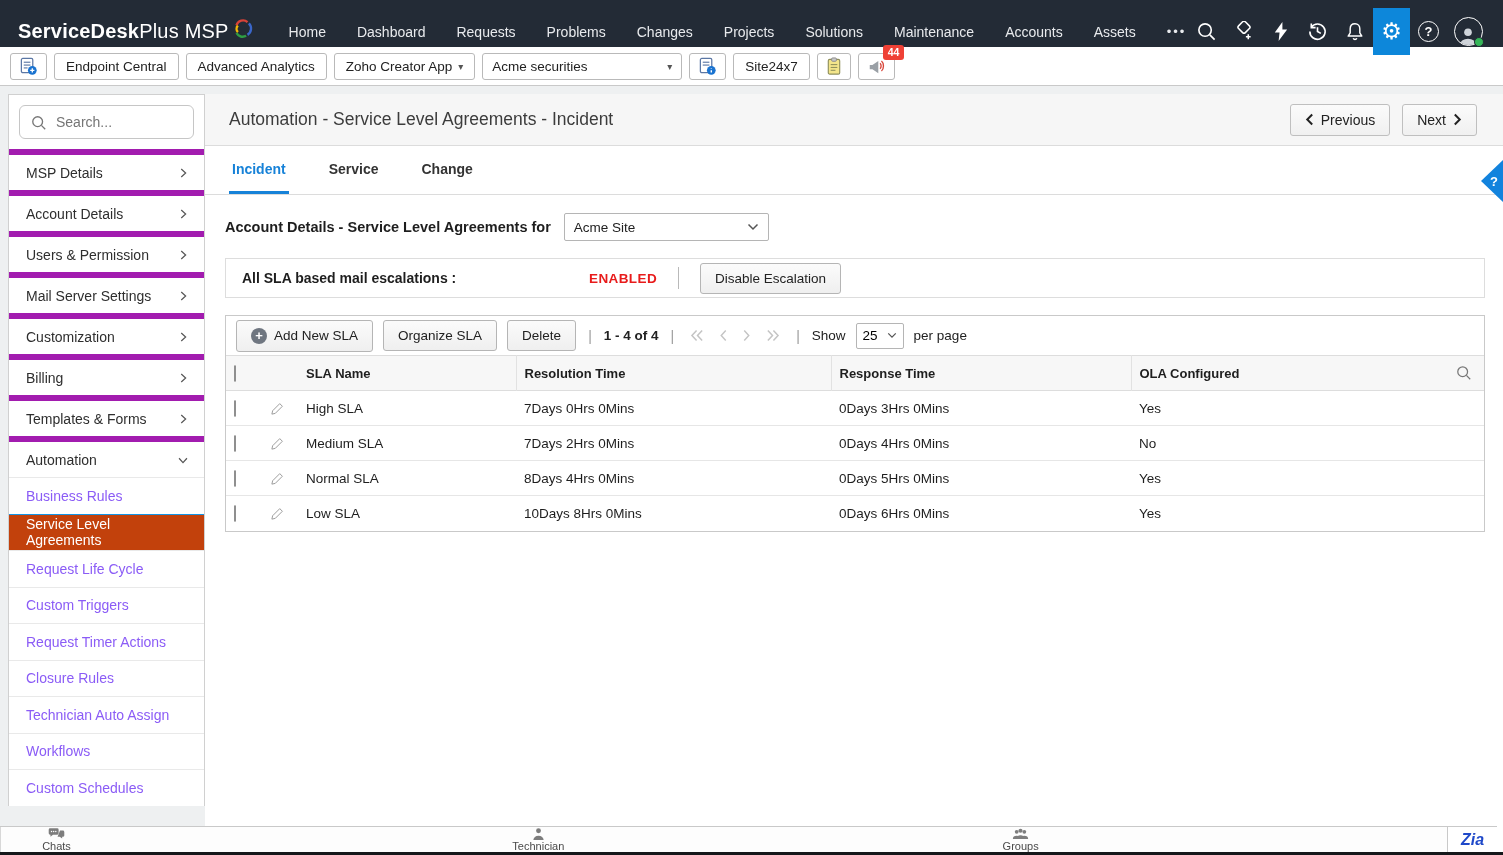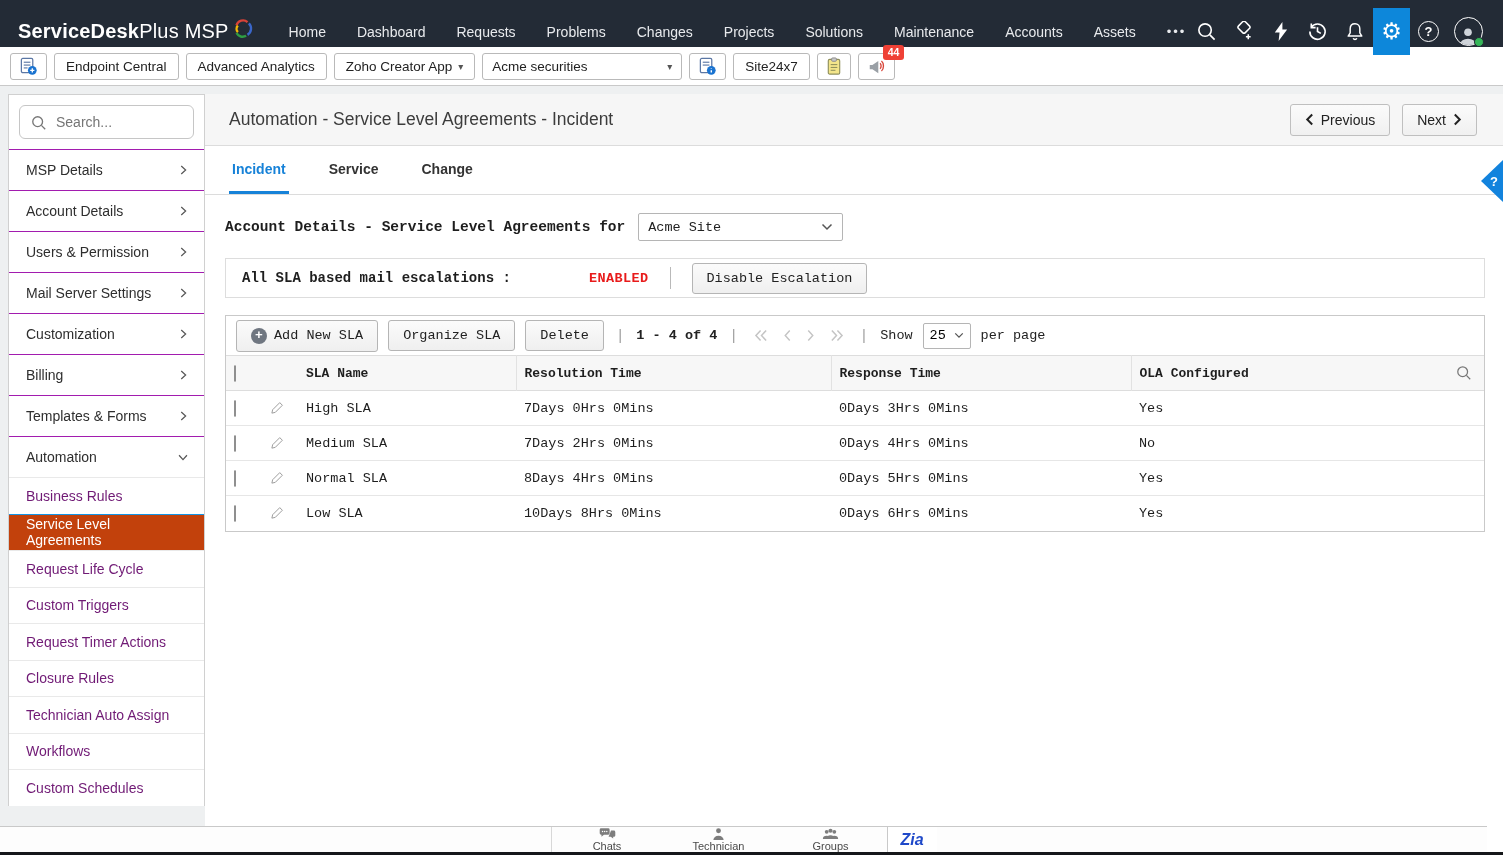--- a/index.html
+++ b/index.html
@@ -43,46 +43,46 @@
 
   
   .body-row { display:flex; height:769px; align-items:flex-start; }
 
   
   .sidebar { width:197px; margin:8px 0 0 8px; background:#fff; border:1px solid #d0d0d0; border-bottom:none; }
   .search-wrap { padding:10px; position:relative; }
   .search-wrap svg { position:absolute; left:22px; top:20px; }
   .search-input { width:100%; height:34px; border:1px solid #c6c6c6; border-radius:6px; padding:0 10px 0 36px;
     font-size:14px; color:#333; outline:none; font-family:"Liberation Sans", sans-serif; }
-  .side-item { height:41px; border-top:1px solid #a21caf; display:flex; align-items:center;
+  .side-item { height:41px; border-top:6px solid #a21caf; display:flex; align-items:center;
     padding:0 14px 0 17px; font-size:14px; color:#2e2e2e; cursor:pointer; }
   .side-item .lbl { flex:1; }
   .chev { color:#555; }
   .sub-item { height:36.5px; border-top:1px solid #e9e9e9; display:flex; align-items:center;
-    padding:0 17px; font-size:14px; color:#701a75; cursor:pointer; }
+    padding:0 17px; font-size:14px; color:#8b5cf6; cursor:pointer; }
   .sub-item.selected { background:#c2410c; color:#fff; border-top-color:#1295e7; }
 
   
   .main { flex:1; margin-top:8px; background:#fff; height:761px; position:relative; }
   .title-row { height:52px; background:#f6f6f6; border-bottom:1px solid #dcdcdc; display:flex;
     align-items:center; padding:0 26px 0 24px; }
   .page-title { font-size:17.5px; color:#3c3c3c; }
   .title-btns { margin-left:auto; display:flex; gap:12px; }
   .nav-btn { display:inline-flex; align-items:center; gap:7px; background:linear-gradient(#fbfbfb,#f0f0f0);
     border:1px solid #bfbfbf; border-radius:3px; padding:7px 14px; font-size:14px; color:#222; cursor:pointer; }
   .tabs-row { height:49px; border-bottom:1px solid #dcdcdc; display:flex; align-items:stretch; gap:37px;
     padding:0 0 0 24px; }
   .tab { display:flex; align-items:center; font-size:14px; font-weight:bold; color:#333; cursor:pointer;
     border-bottom:3px solid transparent; padding:0 3px; }
   .tab.active { color:#1782d8; border-bottom-color:#1782d8; }
   .help-tag { position:absolute; top:66px; right:0; width:25px; height:42px; background:#1283dd;
     clip-path:polygon(100% 0, 12% 50%, 100% 100%); display:flex; align-items:center; justify-content:center;
     color:#fff; font-weight:bold; font-size:13px; cursor:pointer; padding-left:7px; }
 
-  .content { padding:18px 18px 0 20px;font-family:Liberation Mono, monospace; }
+  .content { padding:18px 18px 0 20px; }
   .account-row { display:flex; align-items:center; gap:13px; margin-bottom:17px; }
   .account-label { font-size:14.5px; font-weight:bold; color:#1e1e1e; }
   .site-select { width:205px; height:28px; border:1px solid #b5b5b5; border-radius:2px; display:flex;
     align-items:center; justify-content:space-between; padding:0 9px; font-size:13.5px; color:#222; cursor:pointer; }
 
   .escalation-box { border:1px solid #ddd; height:40px; display:flex; align-items:center; padding:0 16px;
     margin-bottom:17px; }
   .esc-label { font-size:14px; font-weight:bold; color:#1e1e1e; width:347px; }
   .esc-status { color:#e81b1b; font-size:13.5px; font-weight:bold; letter-spacing:.4px; }
   .esc-div { width:1px; height:22px; background:#b9b9b9; margin:0 21px; }
@@ -107,22 +107,22 @@
     border-right:1px solid #e2e2e2; position:relative; }
   .sla th:last-child { border-right:none; }
   .sla th.cb-col, .sla th.pen-col { border-right:none; }
   .th-search { position:absolute; right:12px; top:9px; cursor:pointer; }
   .sla tbody tr { height:35px; border-bottom:1px solid #e6e6e6; cursor:pointer; }
   .sla td { font-size:13.5px; color:#1e1e1e; padding:0 8px; }
   .cbx { width:15px; height:15px; border:1.5px solid #8f8f8f; border-radius:3px; background:#fff; cursor:pointer; }
   .pencil { cursor:pointer; display:inline-block; margin-top:3px; }
 
   
-  .footer { position:absolute; left:0; right:16px; bottom:3px; height:26px; background:#fdfdfd;
-    border-top:1px solid #c9c9c9; display:flex; justify-content:center; }
+  .footer { position:absolute; left:0; right:6px; bottom:3px; height:26px; background:#fdfdfd;
+    border-top:1px solid #c9c9c9; display:flex; justify-content:space-between; }
   .foot-cell { width:112px; display:flex; flex-direction:column; align-items:center; justify-content:center;
     cursor:pointer; line-height:1; padding-top:1px; }
   .foot-cell:first-child { border-left:1px solid #d8d8d8; }
   .foot-label { font-size:11px; color:#4a4a4a; margin-top:1px; }
   .zia-cell { width:50px; border-left:1px solid #c9c9c9; display:flex; align-items:center; justify-content:center;
     cursor:pointer; background:#fff; }
   .zia-text { color:#1f49c9; font-size:16px; font-weight:bold; font-style:italic; }
   .bottom-strip { position:absolute; left:0; right:0; bottom:0; height:3px; background:#15171a; }
 </style>
 </head>

